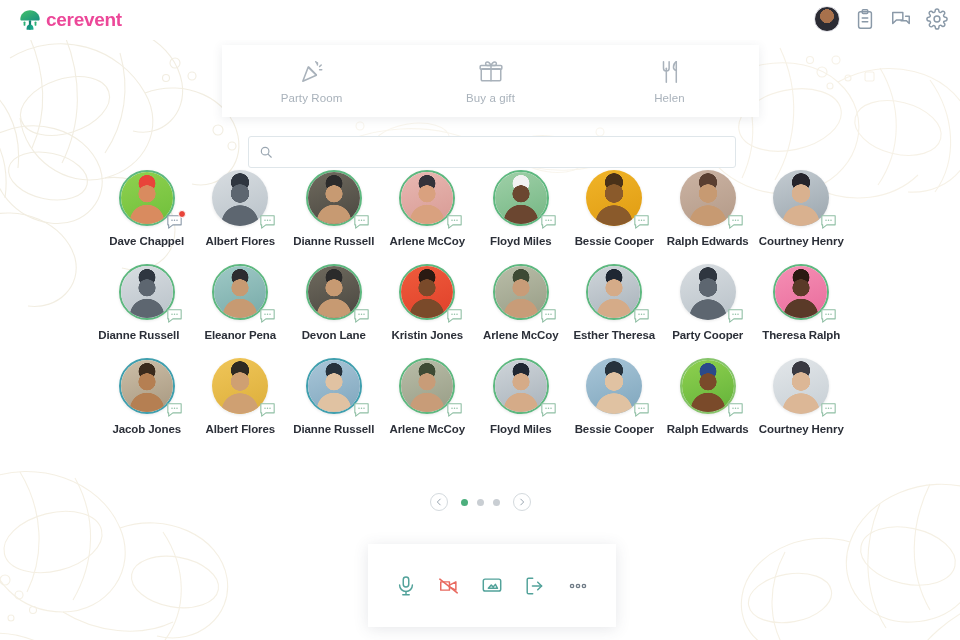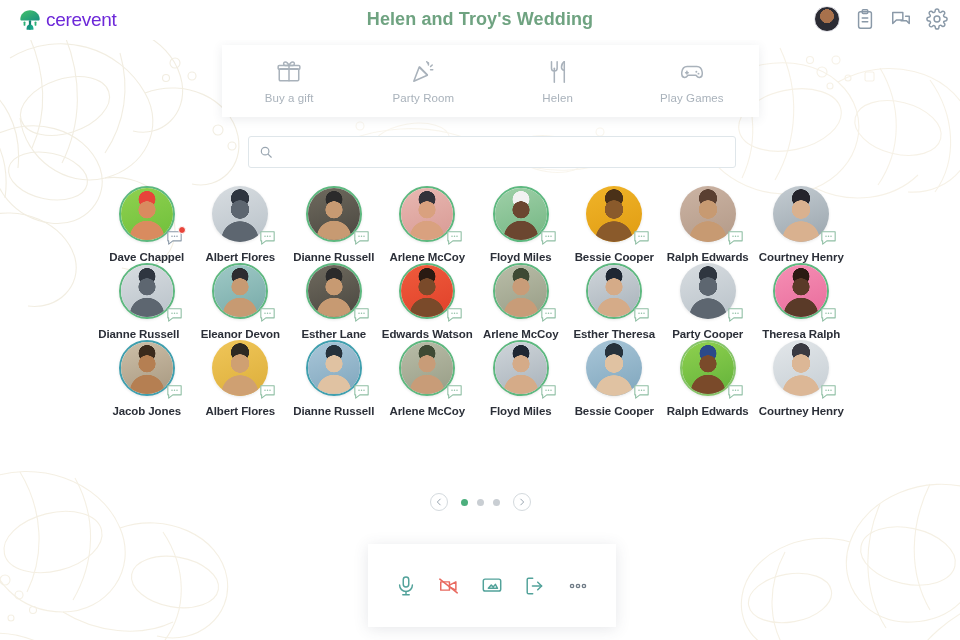--- a/index.html
+++ b/index.html
@@ -30,21 +30,21 @@
     width: 960px; height: 40px;
     background: #ffffff;
     display: flex; align-items: center;
     z-index: 20;
   }
   .logo-wrap {
     position: absolute; left: 18px; top: 8px;
     display: flex; align-items: center; gap: 4px;
   }
   .logo-text {
-    font-size: 19px; font-weight: normal; color: #6d28d9;
+    font-size: 19px; font-weight: bold; color: #ec4899;
     letter-spacing: -.3px;
   }
   .event-title {
     position: absolute; left: 0; right: 0; top: 9px;
     text-align: center;
     font-size: 18px; font-weight: bold;
     color: #6fa381;
     letter-spacing: .1px;
   }
   .header-icons {
@@ -95,23 +95,24 @@
   .search-box .s-ico { width: 14px; height: 14px; color: #9aa6b1; flex: 0 0 auto; }
   .search-box .s-ico svg { display:block; width:100%; height:100%; }
   .search-box input {
     border: none; outline: none; background: transparent;
     flex: 1; height: 100%; margin-left: 8px;
     font-family: "Liberation Sans", sans-serif; font-size: 12px; color: #33404d;
   }
 
   
   .grid {
-    position: absolute; left: 100px; top: 186px;
+    position: absolute; left: 100px; top: 170px;
     width: 790px;
     display: flex; flex-direction: column;
+    row-gap: 17px;
     z-index: 10;
   }
   .grid-row { display: flex; }
   .att {
     width: 93.5px;
     display: flex; flex-direction: column; align-items: center;
     cursor: pointer;
   }
   .att-pic-wrap { position: relative; width: 56px; height: 56px; }
   .att-pic {
@@ -279,21 +280,20 @@
           <rect x="10.9" y="12.3" width="2.2" height="9.4" rx="1" fill="#12806f"></rect>
           <path d="M11.9 16.5 C10 16.5 8.6 18 8.6 20.2 L8.6 21.7 L11.9 21.7 Z" fill="#16957f"></path>
           <path d="M12.1 16.5 C14 16.5 15.4 18 15.4 20.2 L15.4 21.7 L12.1 21.7 Z" fill="#1aa98a"></path>
           <rect x="5.6" y="13.4" width="1.8" height="4.4" rx=".9" fill="#2bb176"></rect>
           <rect x="16.6" y="13.4" width="1.8" height="4.4" rx=".9" fill="#2bb176"></rect>
         </svg>
       </span>
       <span class="logo-text">cerevent</span>
     </div>
 
-    <div class="event-title">Helen and Troy's Wedding</div>
 
     <div class="header-icons">
       <div class="avatar-small"></div>
       <div class="hicon">
         <svg viewBox="0 0 24 24" fill="none" stroke="currentColor" stroke-width="1.6" stroke-linecap="round" stroke-linejoin="round">
           <rect x="5" y="4" width="14" height="18" rx="2"></rect>
           <rect x="9" y="2" width="6" height="4" rx="1"></rect>
           <path d="M9 11h6M9 15h6"></path>
         </svg>
       </div>
@@ -310,64 +310,53 @@
         </svg>
       </div>
     </div>
   </div>
 
   <div class="nav-card">
 
     <div class="nav-item">
       <span class="nav-ico">
         <svg viewBox="0 0 24 24" fill="none" stroke="currentColor" stroke-width="1.4" stroke-linecap="round" stroke-linejoin="round">
+          <path d="M3.5 20.5l5-13 7.5 7.5-12.5 5.5z"></path>
+          <path d="M9 7.5l7 7"></path>
+          <path d="M17 3.5v2M20.5 5.5l-1.5 1.5M21 10h-2M15.5 2.5l1 1.6"></path>
+        </svg>
+      </span>
+      <span class="nav-label">Party Room</span>
+    </div>
+
+    <div class="nav-item">
+      <span class="nav-ico">
+        <svg viewBox="0 0 24 24" fill="none" stroke="currentColor" stroke-width="1.4" stroke-linecap="round" stroke-linejoin="round">
           <rect x="3" y="9" width="18" height="11" rx="1"></rect>
           <rect x="2" y="6" width="20" height="3.5" rx="1"></rect>
           <path d="M12 6v14"></path>
           <path d="M12 6C12 6 10.5 2.5 8.3 2.8 6.6 3 6.6 5.6 8.3 6H12z"></path>
           <path d="M12 6c0 0 1.5-3.5 3.7-3.2 1.7.2 1.7 2.8 0 3.2H12z"></path>
         </svg>
       </span>
       <span class="nav-label">Buy a gift</span>
-    </div>
-
-    <div class="nav-item">
-      <span class="nav-ico">
-        <svg viewBox="0 0 24 24" fill="none" stroke="currentColor" stroke-width="1.4" stroke-linecap="round" stroke-linejoin="round">
-          <path d="M3.5 20.5l5-13 7.5 7.5-12.5 5.5z"></path>
-          <path d="M9 7.5l7 7"></path>
-          <path d="M17 3.5v2M20.5 5.5l-1.5 1.5M21 10h-2M15.5 2.5l1 1.6"></path>
-        </svg>
-      </span>
-      <span class="nav-label">Party Room</span>
     </div>
 
     <div class="nav-item">
       <span class="nav-ico">
         <svg viewBox="0 0 24 24" fill="none" stroke="currentColor" stroke-width="1.4" stroke-linecap="round" stroke-linejoin="round">
           <path d="M6 2.5v6a2.6 2.6 0 005.2 0v-6"></path>
           <path d="M8.6 8.5V21.5"></path>
           <path d="M17.8 2.5c-1.6 1.1-2.6 3-2.6 5.1 0 1.6.9 2.6 2.6 2.9"></path>
           <path d="M17.8 2.5V21.5"></path>
         </svg>
       </span>
       <span class="nav-label">Helen</span>
     </div>
 
-    <div class="nav-item">
-      <span class="nav-ico">
-        <svg viewBox="0 0 24 24" fill="none" stroke="currentColor" stroke-width="1.4" stroke-linecap="round" stroke-linejoin="round">
-          <path d="M7.5 7h9c2.6 0 4.5 2.3 4.9 5 .4 2.6-.6 4.7-2.5 5-1.5.2-2.3-.9-3.2-2H8.3c-.9 1.1-1.7 2.2-3.2 2-1.9-.3-2.9-2.4-2.5-5C3 9.3 4.9 7 7.5 7z"></path>
-          <path d="M7.3 11.4v2.4M6.1 12.6h2.4"></path>
-          <circle cx="16" cy="11.7" r=".9" fill="currentColor" stroke="none"></circle>
-          <circle cx="18" cy="13.5" r=".9" fill="currentColor" stroke="none"></circle>
-        </svg>
-      </span>
-      <span class="nav-label">Play Games</span>
-    </div>
 
   </div>
 
   <div class="search-box">
     <span class="s-ico">
       <svg viewBox="0 0 24 24" fill="none" stroke="currentColor" stroke-width="2" stroke-linecap="round">
         <circle cx="10.5" cy="10.5" r="6.5"></circle>
           <path d="M15.5 15.5L21 21"></path>
       </svg>
     </span>
@@ -530,53 +519,53 @@
             </div>
             <span class="badge">
               <svg viewBox="0 0 20 18" fill="#ffffff" stroke="#8fbfa4" stroke-width="1.3" stroke-linejoin="round">
                 <path d="M2 2h16v11H8l-5 4v-4H2z"></path>
                 <circle cx="7" cy="7.6" r=".9" fill="#8fbfa4" stroke="none"></circle>
                 <circle cx="10" cy="7.6" r=".9" fill="#8fbfa4" stroke="none"></circle>
                 <circle cx="13" cy="7.6" r=".9" fill="#8fbfa4" stroke="none"></circle>
               </svg>
             </span>
           </div>
-          <div class="att-name">Eleanor Devon</div>
+          <div class="att-name">Eleanor Pena</div>
         </div>
         <div class="att">
           <div class="att-pic-wrap">
             <div class="att-pic ring">
               <div style="position: absolute; inset: 0px; background: radial-gradient(circle at 50% 96%, rgb(199, 154, 114) 0px, rgb(199, 154, 114) 30%, transparent 31%), radial-gradient(circle at 50% 42%, rgb(199, 154, 114) 0px, rgb(199, 154, 114) 21%, transparent 22%), radial-gradient(circle at 50% 22%, rgb(43, 43, 43) 0px, rgb(43, 43, 43) 17%, transparent 18%), linear-gradient(160deg, rgb(111, 106, 94) 0%, rgb(74, 71, 64) 100%);"></div>
             </div>
             <span class="badge">
               <svg viewBox="0 0 20 18" fill="#ffffff" stroke="#8fbfa4" stroke-width="1.3" stroke-linejoin="round">
                 <path d="M2 2h16v11H8l-5 4v-4H2z"></path>
                 <circle cx="7" cy="7.6" r=".9" fill="#8fbfa4" stroke="none"></circle>
                 <circle cx="10" cy="7.6" r=".9" fill="#8fbfa4" stroke="none"></circle>
                 <circle cx="13" cy="7.6" r=".9" fill="#8fbfa4" stroke="none"></circle>
               </svg>
             </span>
           </div>
-          <div class="att-name">Esther Lane</div>
+          <div class="att-name">Devon Lane</div>
         </div>
         <div class="att">
           <div class="att-pic-wrap">
             <div class="att-pic ring">
               <div style="position: absolute; inset: 0px; background: radial-gradient(circle at 50% 96%, rgb(122, 74, 42) 0px, rgb(122, 74, 42) 30%, transparent 31%), radial-gradient(circle at 50% 42%, rgb(122, 74, 42) 0px, rgb(122, 74, 42) 21%, transparent 22%), radial-gradient(circle at 50% 22%, rgb(42, 26, 18) 0px, rgb(42, 26, 18) 17%, transparent 18%), linear-gradient(160deg, rgb(239, 91, 60) 0%, rgb(224, 65, 42) 100%);"></div>
             </div>
             <span class="badge">
               <svg viewBox="0 0 20 18" fill="#ffffff" stroke="#8fbfa4" stroke-width="1.3" stroke-linejoin="round">
                 <path d="M2 2h16v11H8l-5 4v-4H2z"></path>
                 <circle cx="7" cy="7.6" r=".9" fill="#8fbfa4" stroke="none"></circle>
                 <circle cx="10" cy="7.6" r=".9" fill="#8fbfa4" stroke="none"></circle>
                 <circle cx="13" cy="7.6" r=".9" fill="#8fbfa4" stroke="none"></circle>
               </svg>
             </span>
           </div>
-          <div class="att-name">Edwards Watson</div>
+          <div class="att-name">Kristin Jones</div>
         </div>
         <div class="att">
           <div class="att-pic-wrap">
             <div class="att-pic ring">
               <div style="position: absolute; inset: 0px; background: radial-gradient(circle at 50% 96%, rgb(200, 156, 120) 0px, rgb(200, 156, 120) 30%, transparent 31%), radial-gradient(circle at 50% 42%, rgb(200, 156, 120) 0px, rgb(200, 156, 120) 21%, transparent 22%), radial-gradient(circle at 50% 22%, rgb(62, 74, 52) 0px, rgb(62, 74, 52) 17%, transparent 18%), linear-gradient(160deg, rgb(185, 189, 168) 0%, rgb(152, 157, 134) 100%);"></div>
             </div>
             <span class="badge">
               <svg viewBox="0 0 20 18" fill="#ffffff" stroke="#8fbfa4" stroke-width="1.3" stroke-linejoin="round">
                 <path d="M2 2h16v11H8l-5 4v-4H2z"></path>
                 <circle cx="7" cy="7.6" r=".9" fill="#8fbfa4" stroke="none"></circle>

